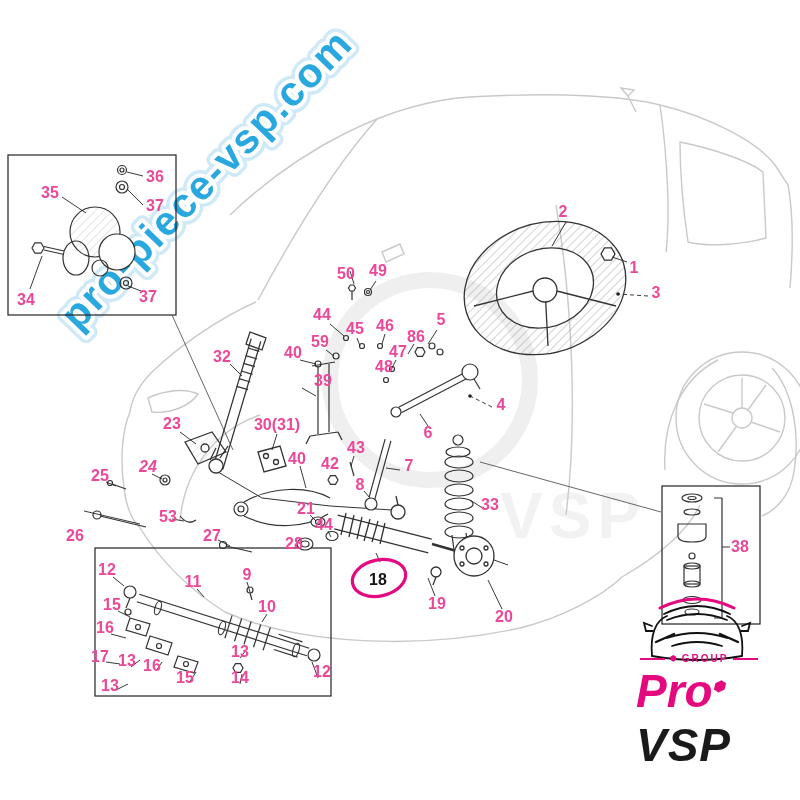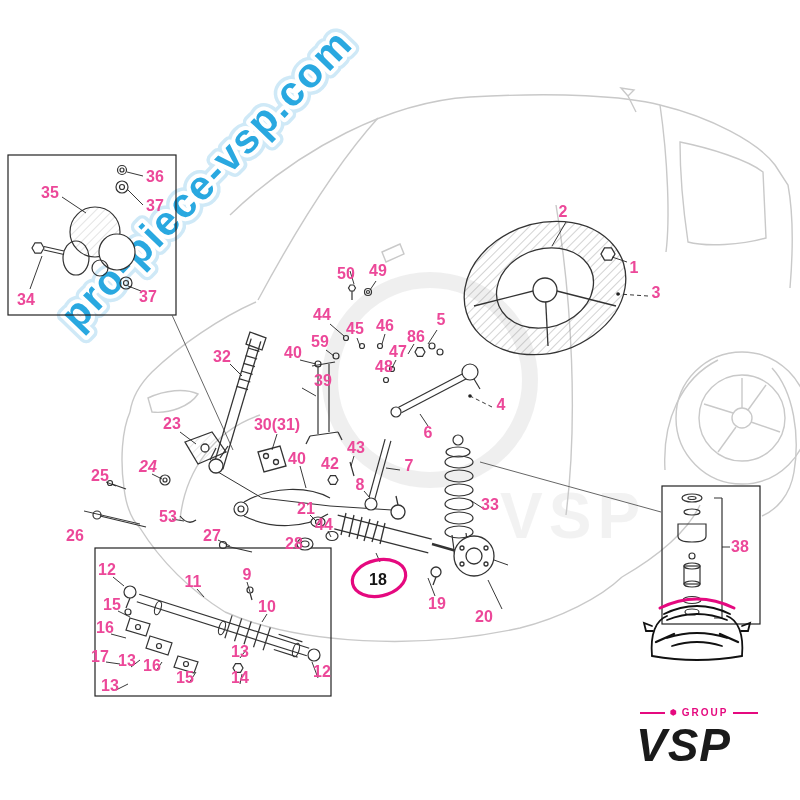--- a/index.html
+++ b/index.html
@@ -372,21 +372,21 @@
       <div class="part-label" style="left: 360px; top: 485px;">8</div>
       <div class="part-label" style="left: 100px; top: 476px;">25</div>
       <div class="part-label" style="left: 490px; top: 505px;">33</div>
       <div class="part-label" style="left: 75px; top: 507px; margin-top: 29px;">26</div>
       <div class="part-label" style="left: 168px; top: 517px;">53</div>
       <div class="part-label" style="left: 306px; top: 509px;">21</div>
       <div class="part-label" style="left: 324px; top: 525px;">44</div>
       <div class="part-label" style="left: 212px; top: 536px;">27</div>
       <div class="part-label" style="left: 294px; top: 544px;">28</div>
       <div class="part-label" style="left: 437px; top: 604px;">19</div>
-      <div class="part-label" style="left: 484px; top: 617px; text-align: center;">20</div>
+      <div class="part-label" style="left: 504px; top: 617px; text-align: center;">20</div>
       <div class="part-label" style="left: 740px; top: 547px;">38</div>
       <div class="part-label" style="left: 107px; top: 570px;">12</div>
       <div class="part-label" style="left: 193px; top: 582px;">11</div>
       <div class="part-label" style="left: 247px; top: 575px;">9</div>
       <div class="part-label" style="left: 112px; top: 605px;">15</div>
       <div class="part-label" style="left: 267px; top: 607px;">10</div>
       <div class="part-label" style="left: 105px; top: 628px;">16</div>
       <div class="part-label" style="left: 100px; top: 657px;">17</div>
       <div class="part-label" style="left: 127px; top: 661px;">13</div>
       <div class="part-label" style="left: 152px; top: 666px;">16</div>
@@ -400,17 +400,18 @@
 <div class="part-label hl" style="left:378px;top:580px;color:#141414">18</div>
 
 <div class="logo">
   <div class="group-row">
     <span class="bar"></span>
     <span class="hex">⬢</span>
     <span class="gtxt">GROUP</span>
     <span class="bar"></span>
   </div>
   <div class="wordmark">
+    <div class="l1"><span>Pro</span><span class="hexdot">⬢</span></div>
     <div class="l2">VSP</div>
   </div>
 </div>
 
 </div>
 
 </body></html>

